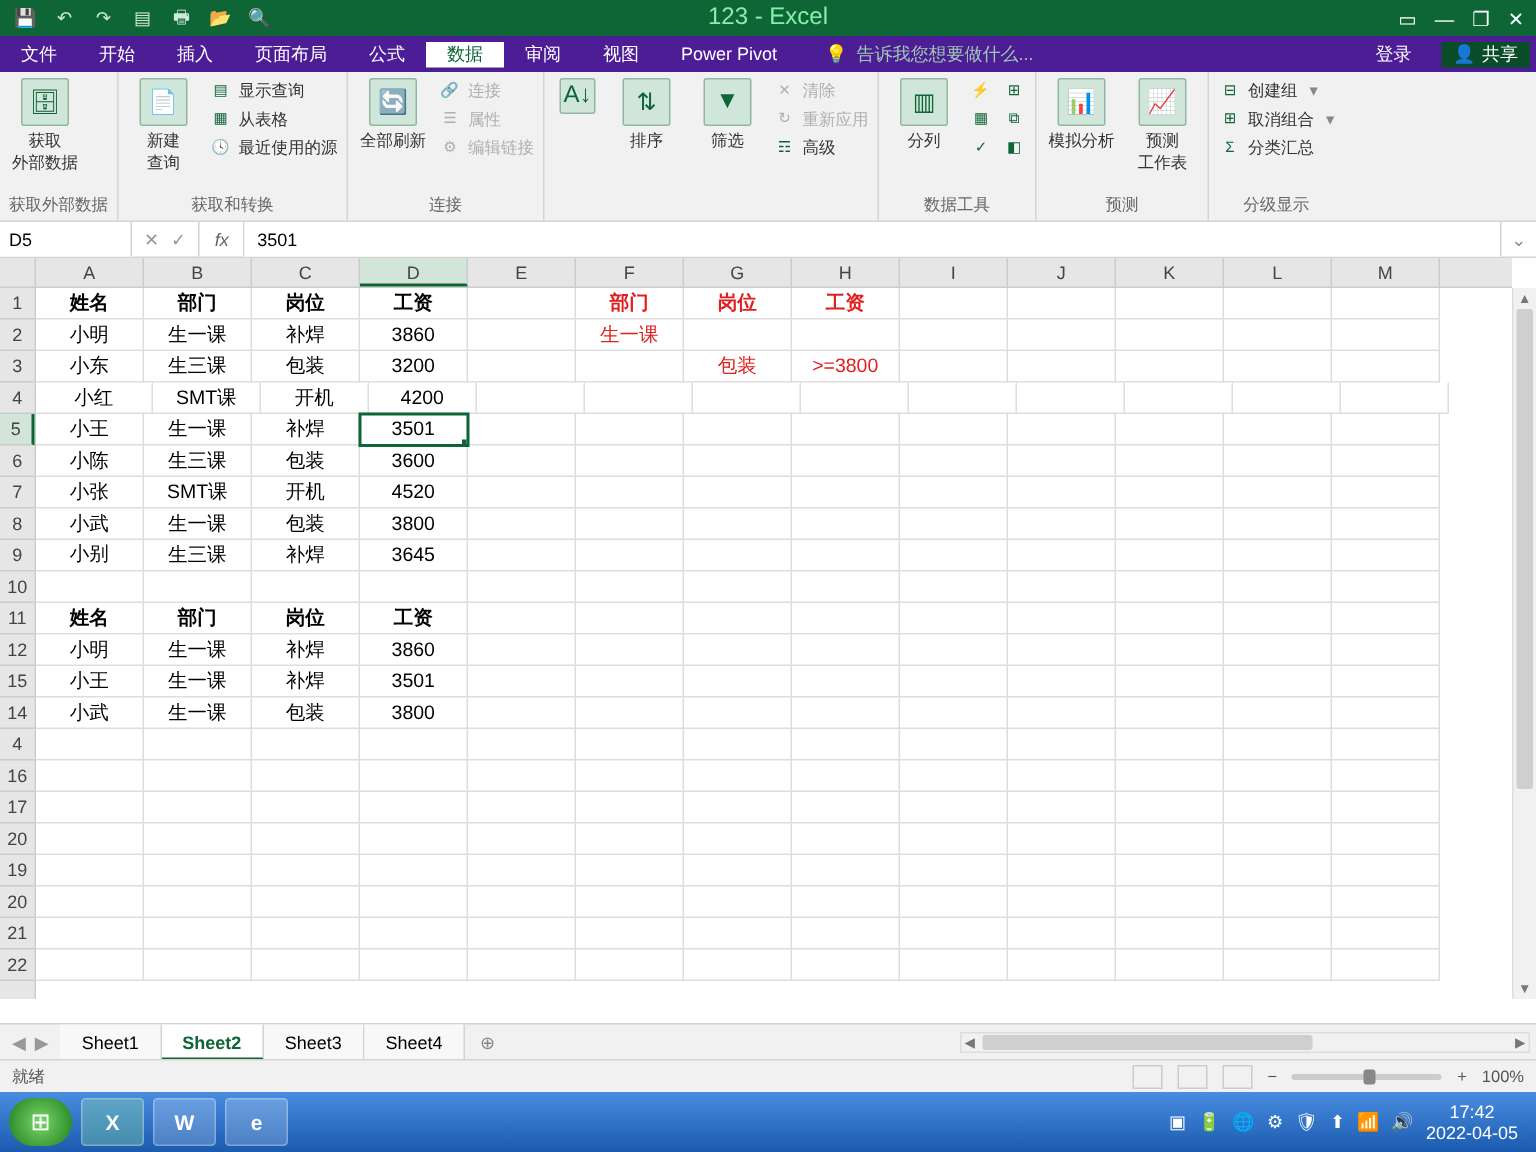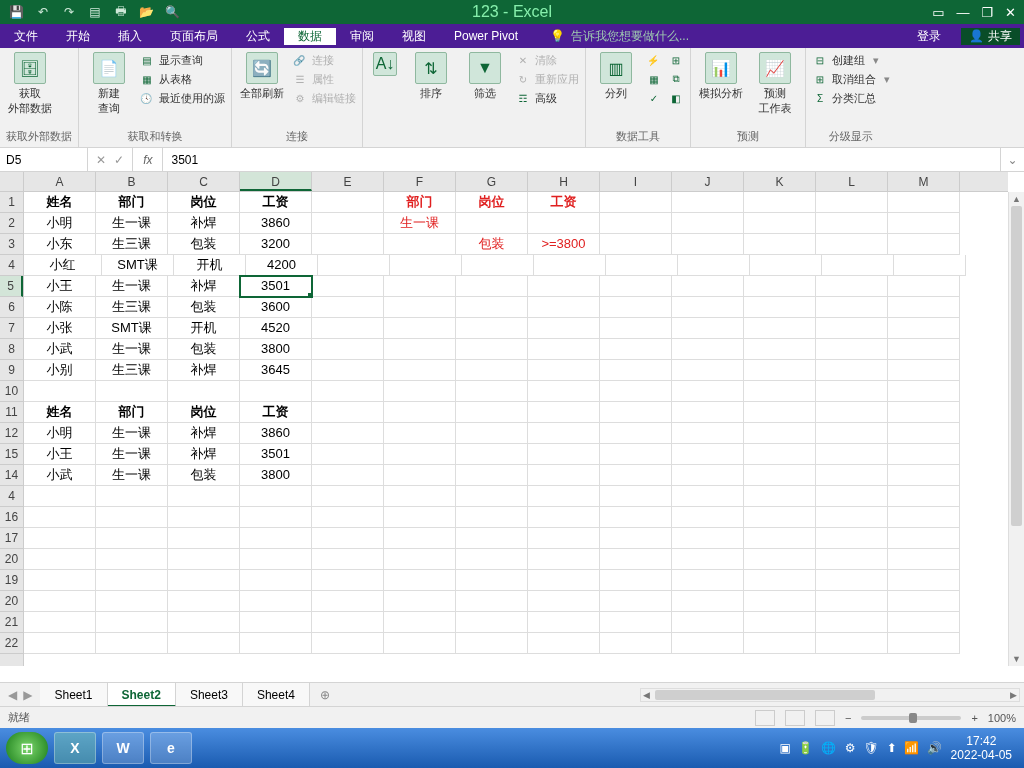--- a/index.html
+++ b/index.html
@@ -455,21 +455,21 @@
         <div class="cell" style="width: 72px;"></div>
         <div class="cell" style="width: 72px;"></div>
         <div class="cell" style="width: 72px;"></div>
         <div class="cell" style="width: 72px;"></div>
         <div class="cell" style="width: 72px;"></div>
         <div class="cell" style="width: 72px;"></div>
         <div class="cell" style="width: 72px;"></div>
         <div class="cell" style="width: 72px;"></div>
       </div>
       <div class="row">
-        <div class="cell" style="width: 72px;">小别</div>
+        <div class="cell" style="width: 72px; font-family: Liberation Mono, monospace;">小别</div>
         <div class="cell" style="width: 72px;">生三课</div>
         <div class="cell" style="width: 72px;">补焊</div>
         <div class="cell num" style="width: 72px;">3645</div>
         <div class="cell" style="width: 72px;"></div>
         <div class="cell" style="width: 72px;"></div>
         <div class="cell" style="width: 72px;"></div>
         <div class="cell" style="width: 72px;"></div>
         <div class="cell" style="width: 72px;"></div>
         <div class="cell" style="width: 72px;"></div>
         <div class="cell" style="width: 72px;"></div>

